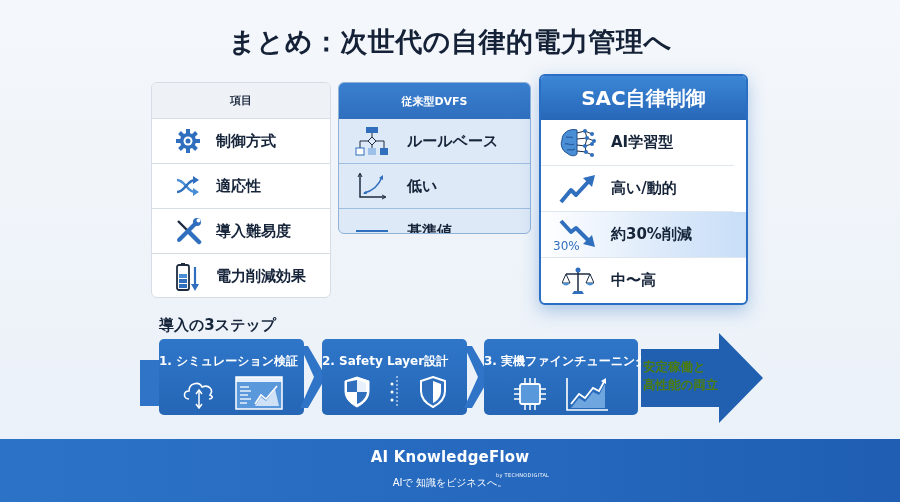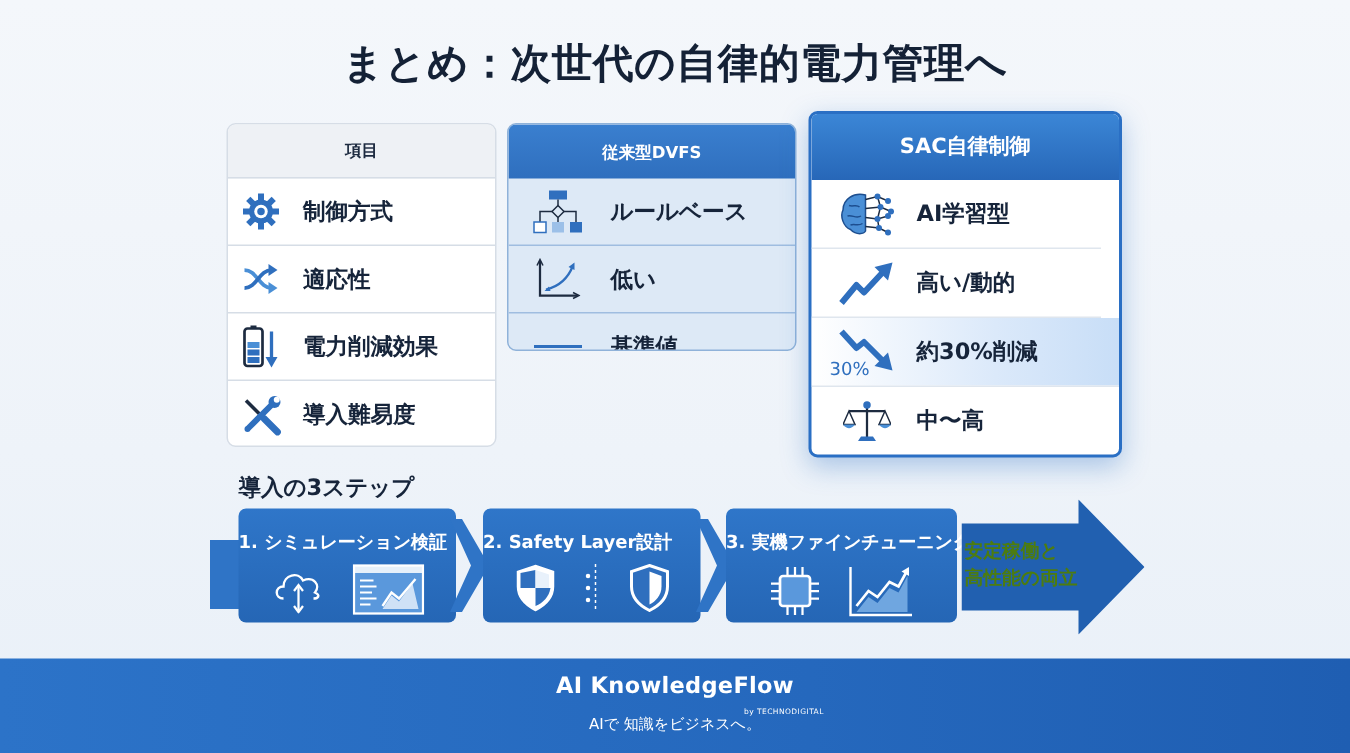--- a/index.html
+++ b/index.html
@@ -31,23 +31,23 @@
       left: 539px; top: 74px; width: 209px; height: 231px;
       background: #ffffff; border: 2px solid #2a6fc4;
       box-shadow: 0 6px 18px rgba(42,111,196,0.35);
     }
     .col-head {
       height: 36px; display: flex; align-items: center; justify-content: center;
       font-weight: bold; font-size: 11px;
     }
     .col-items .col-head { background: #eef1f5; color: #1d2b40; border-bottom: 1px solid #d6dde6; }
     .col-dvfs .col-head { background: linear-gradient(180deg,#3a7fcf,#2f6fbe); color: #fff; }
-    .col-sac .col-head { height: 44px; background: linear-gradient(180deg,#3b86d6,#2767b8); color: #fff; font-size: 14px; }
+    .col-sac .col-head { height: 44px; background: linear-gradient(180deg,#3b86d6,#2767b8); color: #fff; font-size: 20px; }
     .row {
-      height: 45px; display: flex; align-items: center; padding-left: 8px;
+      height: 45px; display: flex; align-items: center; padding-left: 22px;
       border-bottom: 1px solid #d6dde6; font-size: 15px; font-weight: bold;
     }
     .row:last-child { border-bottom: none; }
     .col-dvfs .row { border-bottom: 1px solid #9fbde0; padding-left: 16px; }
     .col-dvfs .row:last-child { border-bottom: none; }
     .col-sac .row { height: 46px; border-bottom: 1px solid #dfe6ee; padding-left: 18px; margin: 0 12px 0 0; }
     .col-sac .row.hl { background: linear-gradient(90deg,#ffffff 0%,#dbe9fa 60%,#c8def7 100%); margin-right: 0; }
     .icon { width: 28px; height: 28px; margin-right: 14px; display: flex; align-items: center; justify-content: center; flex-shrink: 0; }
     .col-dvfs .icon { width: 34px; margin-right: 18px; }
     .col-sac .icon { width: 38px; margin-right: 14px; }
@@ -118,44 +118,44 @@
           <path d="M2 5 C10 5 12 17 20 17" stroke="#4a8fd6" stroke-width="2.5" fill="none"></path>
           <path d="M2 17 C10 17 12 5 20 5" stroke="#2f6fbe" stroke-width="2.5" fill="none"></path>
           <path d="M18 1 L24 5 L18 9Z" fill="#2f6fbe"></path>
           <path d="M18 13 L24 17 L18 21Z" fill="#4a8fd6"></path>
         </svg>
     </span>
     <span class="row-label">適応性</span>
   </div>
   <div class="row">
     <span class="icon">
+      <svg width="28" height="28" viewBox="0 0 28 28">
+          <line x1="4" y1="4" x2="24" y2="24" stroke="#1d2b40" stroke-width="2.4"></line>
+          <line x1="16" y1="16" x2="25" y2="25" stroke="#2f6fbe" stroke-width="4.5" stroke-linecap="round"></line>
+          <line x1="24" y1="4" x2="6" y2="22" stroke="#2f6fbe" stroke-width="4" stroke-linecap="round"></line>
+          <circle cx="23" cy="5" r="4" fill="#2f6fbe"></circle>
+          <circle cx="24.5" cy="3.5" r="2" fill="#fff"></circle>
+          <circle cx="5" cy="23" r="2" fill="#2f6fbe"></circle>
+        </svg>
+    </span>
+    <span class="row-label">導入難易度</span>
+  </div>
+  <div class="row">
+    <span class="icon">
       <svg width="26" height="30" viewBox="0 0 26 30">
           <rect x="2" y="3" width="12" height="25" rx="2" stroke="#1d2b40" stroke-width="1.8" fill="none"></rect>
           <rect x="6" y="1" width="4" height="2" fill="#1d2b40"></rect>
           <rect x="4" y="12" width="8" height="4" fill="#4a8fd6"></rect>
           <rect x="4" y="17" width="8" height="4" fill="#2f6fbe"></rect>
           <rect x="4" y="22" width="8" height="4" fill="#2f6fbe"></rect>
           <line x1="20" y1="5" x2="20" y2="24" stroke="#2f6fbe" stroke-width="2.2"></line>
           <path d="M16 22 L20 29 L24 22Z" fill="#2f6fbe"></path>
         </svg>
     </span>
     <span class="row-label">電力削減効果</span>
-  </div>
-  <div class="row">
-    <span class="icon">
-      <svg width="28" height="28" viewBox="0 0 28 28">
-          <line x1="4" y1="4" x2="24" y2="24" stroke="#1d2b40" stroke-width="2.4"></line>
-          <line x1="16" y1="16" x2="25" y2="25" stroke="#2f6fbe" stroke-width="4.5" stroke-linecap="round"></line>
-          <line x1="24" y1="4" x2="6" y2="22" stroke="#2f6fbe" stroke-width="4" stroke-linecap="round"></line>
-          <circle cx="23" cy="5" r="4" fill="#2f6fbe"></circle>
-          <circle cx="24.5" cy="3.5" r="2" fill="#fff"></circle>
-          <circle cx="5" cy="23" r="2" fill="#2f6fbe"></circle>
-        </svg>
-    </span>
-    <span class="row-label">導入難易度</span>
   </div>
 </div>
 
 <div class="col col-dvfs">
   <div class="col-head">従来型DVFS</div>
   <div class="row">
     <span class="icon">
       <svg width="34" height="30" viewBox="0 0 34 30">
           <rect x="11" y="1" width="12" height="6" fill="#2f6fbe"></rect>
           <line x1="17" y1="7" x2="17" y2="11" stroke="#1d2b40"></line>

